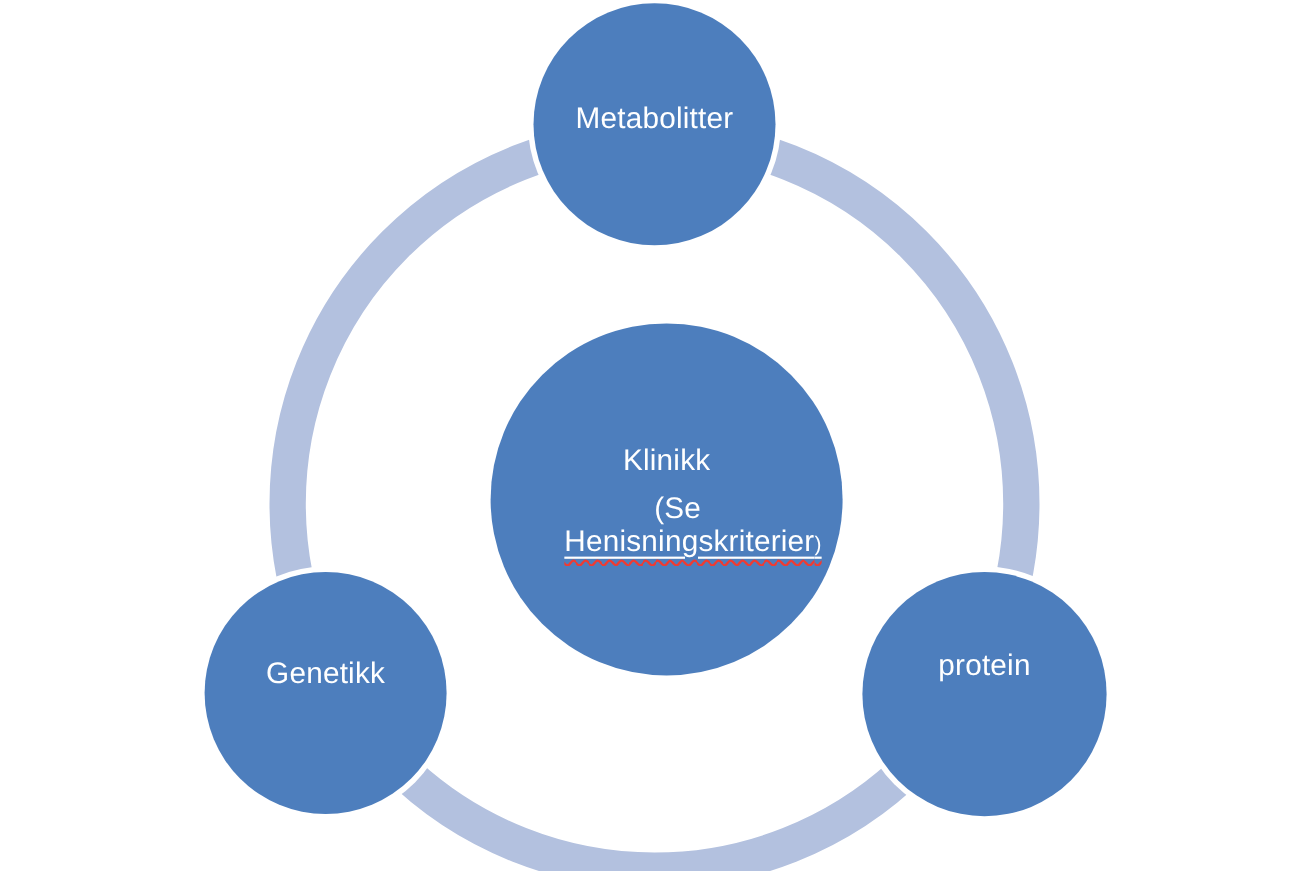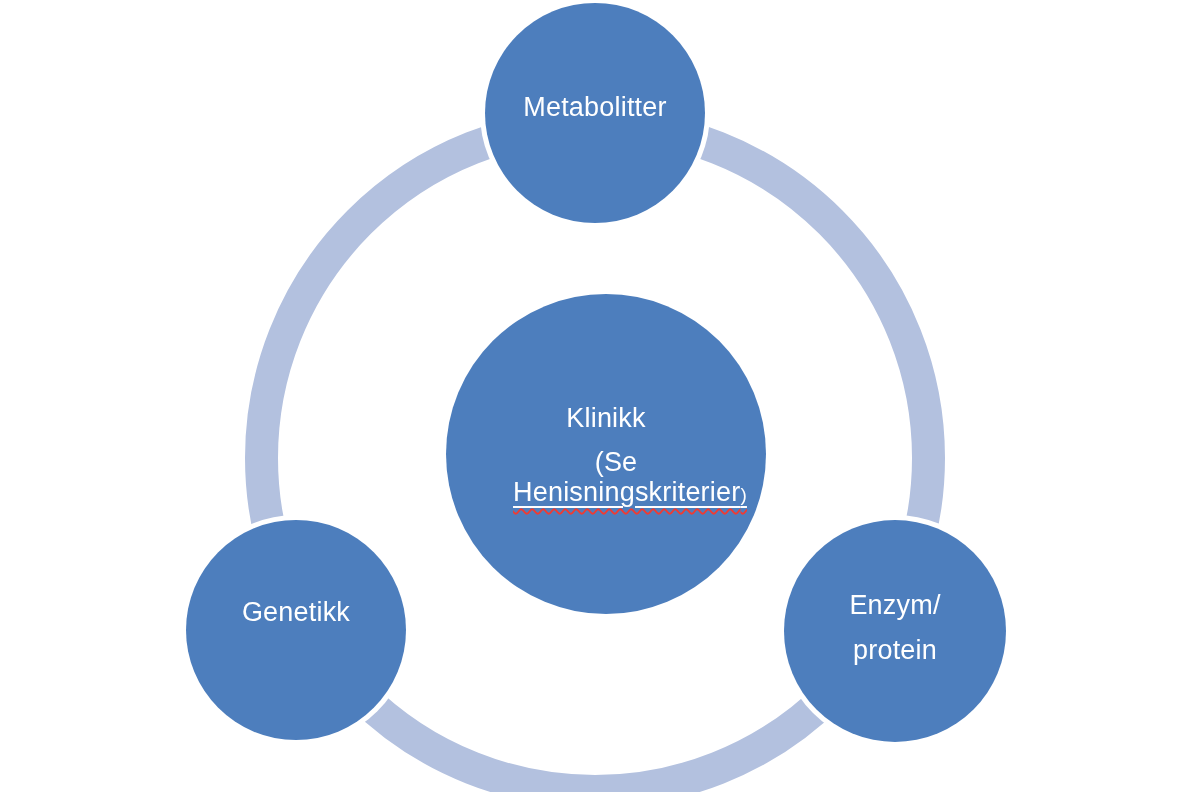--- a/index.html
+++ b/index.html
@@ -92,18 +92,17 @@
       </div>
     </div>
   </div>
 
   <div class="node node-left">
     <div class="label">Genetikk</div>
   </div>
 
   <div class="node node-right">
     <div class="label">
-      <span class="label-line">Enzym/</span>
       <span class="label-line">protein</span>
     </div>
   </div>
 
 </div>
 
 </body></html>

